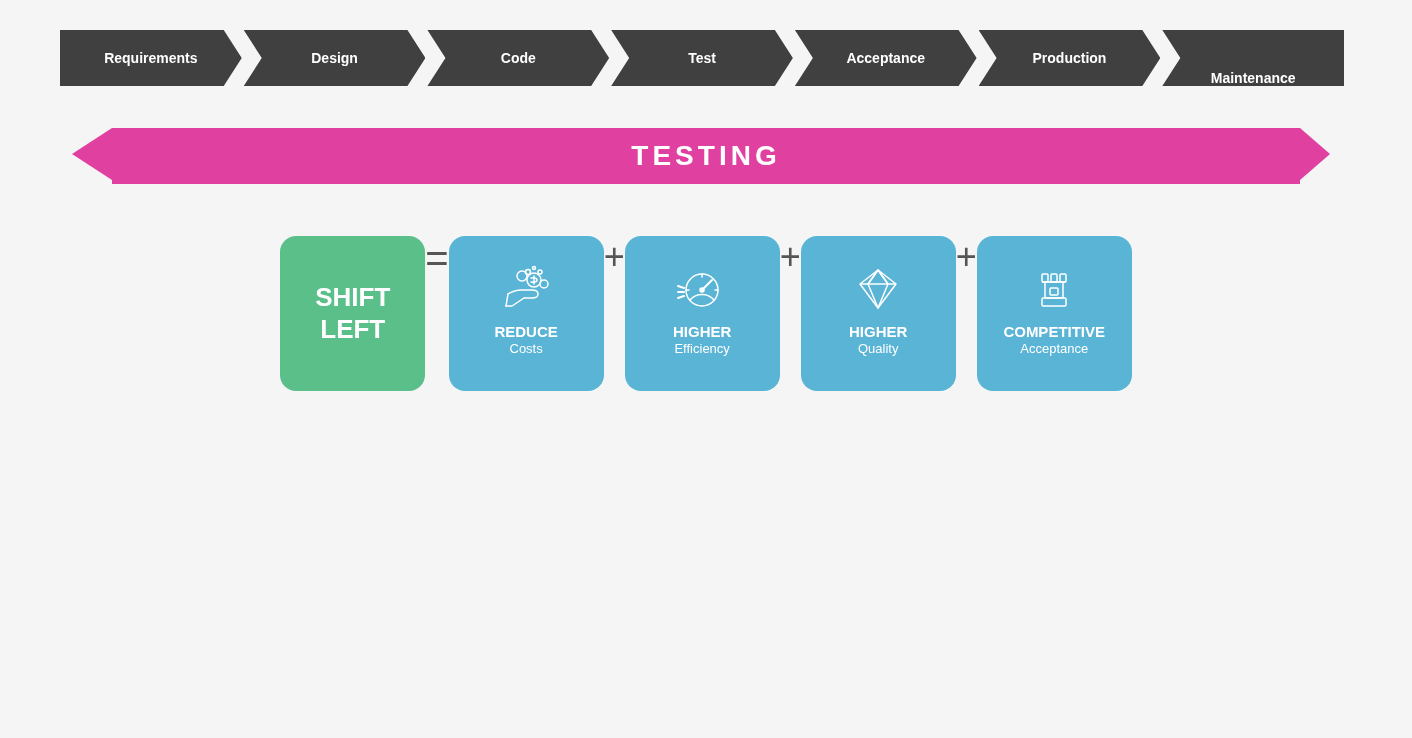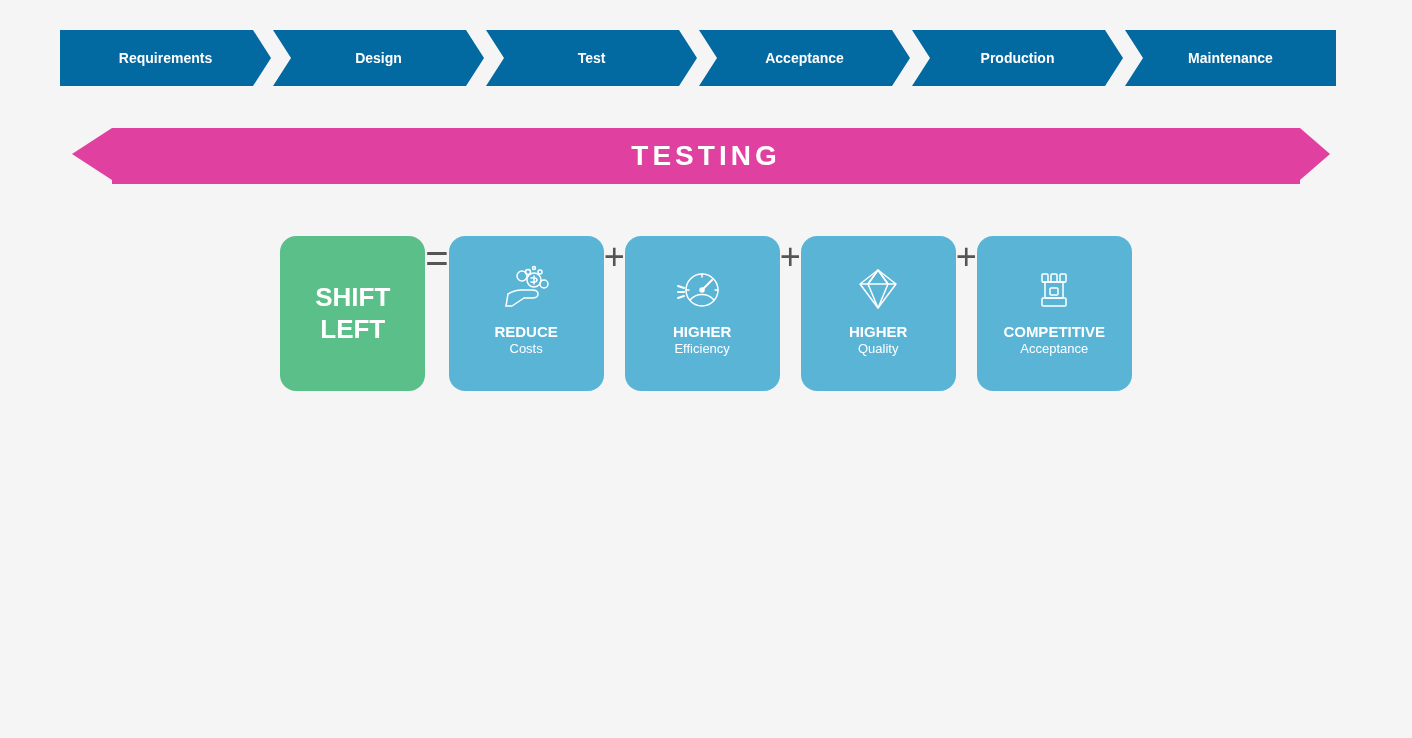--- a/index.html
+++ b/index.html
@@ -19,39 +19,40 @@
     
     .sdlc-row-wrapper {
       display: flex;
       width: 100%;
       height: 56px;
       margin-bottom: 30px;
     }
 
     .chev {
       flex: 1;
-      background: #0369a1;
+      background: #404040;
       color: white;
       font-weight: 700;
       font-size: 14px;
       display: flex;
       align-items: center;
       justify-content: center;
       position: relative;
       clip-path: polygon(0% 0%, calc(100% - 18px) 0%, 100% 50%, calc(100% - 18px) 100%, 0% 100%, 18px 50%);
       margin-right: 2px;
     }
 
     .chev:first-child {
       clip-path: polygon(0% 0%, calc(100% - 18px) 0%, 100% 50%, calc(100% - 18px) 100%, 0% 100%);
     }
 
     .chev:last-child {
       clip-path: polygon(0% 0%, 100% 0%, 100% 100%, 0% 100%, 18px 50%);
-      margin-right: 16px;
+      margin-right: 8px;
+      align-items: flex-end;
     }
 
     
     .testing-section {
       width: 100%;
       display: flex;
       align-items: center;
       justify-content: center;
       position: relative;
       margin-bottom: 40px;
@@ -190,20 +191,23 @@
 <body>
 
 <div class="sdlc-row-wrapper">
   <div class="chev">
     <span>Requirements</span>
   </div>
   <div class="chev">
     <span>Design</span>
   </div>
   <div class="chev">
+    <span>Code</span>
+  </div>
+  <div class="chev">
     <span>Test</span>
   </div>
   <div class="chev">
     <span>Acceptance</span>
   </div>
   <div class="chev">
     <span>Production</span>
   </div>
   <div class="chev">
     <span>Maintenance</span>

